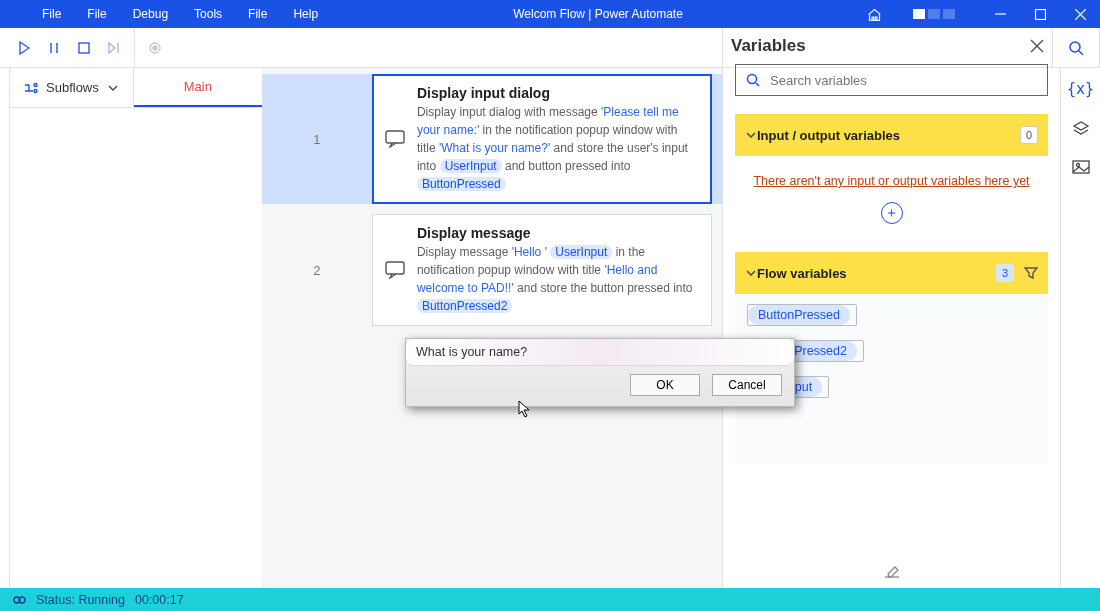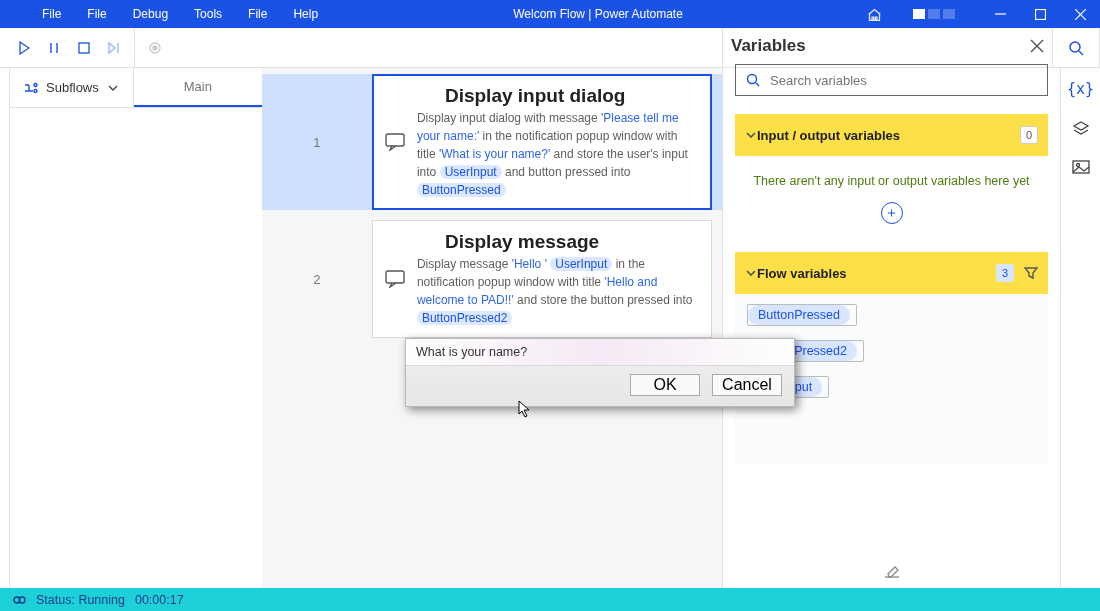--- a/index.html
+++ b/index.html
@@ -47,48 +47,48 @@
   .layout {
     display:flex; height: calc(611px - 28px - 40px - 23px);
   }
   .left-margin { width: 10px; border-right:1px solid #e1e1e1;}
   .action-area { flex:1; min-width:0; display:flex; flex-direction:row; }
 
   
   .subflow-bar { height: 40px; display:flex; align-items:center; border-bottom: 1px solid #e1e1e1; }
   .subflow-toggle { padding: 0 14px; display:flex;align-items:center;gap:8px; cursor:pointer; border-right:1px solid #e1e1e1; height:100%; }
   .subflow-toggle .ic { color:#1b52e6; }
-  .subflow-tab { padding: 0 50px; height:100%; display:flex;align-items:center; border-bottom:2px solid #1b52e6; color:#737373; }
+  .subflow-tab { padding: 0 50px; height:100%; display:flex;align-items:center; border-bottom:2px solid #1b52e6; color:#ef4444; }
 
   
   .action-list { background:#f5f6f7; height:100%; padding-top:6px; }
   .action-row { display:flex; align-items:stretch; }
   .action-num { width: 110px; display:flex;align-items:center;justify-content:center; color:#777; }
   .action-card { flex:1; margin-right:10px; background:#fff; border:1px solid #d9d9d9; padding:10px 12px; display:flex;gap:12px; }
   .action-card.sel { border-color:#1b52e6; box-shadow:0 0 0 1px #1b52e6 inset; background:#fff; }
   .action-row.sel { background:#cfe0ff; }
-  .action-title { font-size:19px; font-weight:600; color:#222; margin-bottom:2px;margin-left:28px; }
+  .action-title { font-size:14px; font-weight:600; color:#222; margin-bottom:2px; }
   .action-desc { font-size:12px; color:#5f5f5f; line-height:1.5; }
   .action-desc .str { color:#2f66e7; }
   .action-desc .var { background:#dce8ff; color:#1b52e6; padding:0 5px; border-radius:8px; }
   .action-icon-cell { display:flex; align-items:center; }
   .action-row + .action-row { margin-top:10px; }
 
   
   .varpanel { width: 338px; border-left:1px solid #e1e1e1; display:flex; flex-direction:column; min-width:338px; position:relative;}
   .varpanel .hdr { display:flex; align-items:center; padding: 8px 16px 8px 8px; }
   .varpanel .hdr h3 { font-size:17px; font-weight:600; margin:0; flex:1; }
   .varpanel .hdr .cx { font-size:18px; color:#555; cursor:pointer; }
   .search-box { margin: 0 12px 10px; height:32px; border:1px solid #666; display:flex; align-items:center; padding:0 10px; gap:8px; font-size:13px; color:#555; }
   .search-box .ic { color:#1b52e6; }
   .search-box input { border:0; outline:0; flex:1; font-size:13px; }
   .section-head { min-height:42px; background:#fde047; margin: 8px 12px 0; display:flex;align-items:center; gap:0; padding:0 10px; }
   .section-head .chev { font-size:14px; color:#555; }
   .section-head .title { font-weight:600; color:#222; flex:1;}
-  .section-empty { font-size:12.5px; color:#4d7c0f; text-align:center; padding:18px 20px 8px; }
+  .section-empty { font-size:12.5px; color:#c2410c; text-align:center; padding:18px 20px 8px;text-decoration:underline; }
   .badge { background:#fff; border:1px solid #ccc; display:inline-flex;align-items:center;justify-content:center; width:18px;height:18px; border-radius:3px; font-size:11px; color:#555; }
   .badge.blue { background:#d7e5ff;border-color:#d7e5ff;color:#1b52e6 }
   .add-btn { display:flex;justify-content:center; padding:6px 0 20px; }
   .plus { width:22px; height:22px; border:1.5px solid #1b52e6; border-radius:50%; color:#1b52e6; display:flex;align-items:center;justify-content:center; font-size:14px; }
   .flowvars-block { padding: 10px 12px 0; background:#fafbfc; margin:0 12px; height:170px;}
   .varchip { display:inline-block; background:#d7e5ff; color:#1b52e6; padding:3px 10px; border-radius:12px; margin:0 0 12px 6px; font-size:12.5px; }
   .varwrap { border:1px solid #bbb; display:inline-block; padding-right:6px; border-radius:2px; }
   .eraser-row { display:flex;justify-content:center; margin-top:auto;padding:12px 0 10px;}
   .eraser-row .eraser{ color:#888; }
 
@@ -106,29 +106,29 @@
     left: 405px; top: 338px;
     width: 390px;
     background: linear-gradient(#f1f1f1,#e6e6e6);
     border: 1px solid #b9b9b9;
     box-shadow: 3px 3px 9px rgba(0,0,0,.45);
     z-index: 50;
     font-size: 12px;
   }
   .dialog .titlebar2 {
     background: linear-gradient(90deg,#fff,#f4e9f4,#ffffff);
-    padding: 6px 10px; font-size:12.5px; color:#333; border-bottom:1px solid #d9d9d9;
+    padding: 6px 10px; font-size:12.5px; color:#333; border-bottom:1px solid #d9d9d9;border-radius:8px;
   }
   .dialog .body { padding: 6px 10px; position:relative;}
   .dialog .body input {
     width: 100%; border:0; border-bottom:1px solid #1b52e6; background:transparent;
     padding: 4px 0; font-size:12px; outline:none;
   }
   .dialog .btnrow { display:flex; justify-content:flex-end; gap:12px; padding: 8px 12px 10px; }
-  .dialog .btn { width:70px; height:22px; background:#fafafa; border:1px solid #aaa; font-size:16px; }
+  .dialog .btn { width:70px; height:22px; background:#fafafa; border:1px solid #aaa; font-size:12px; }
   .redbox { position:absolute; border:3px solid #d63a2b; left:-1px; top:-2px; width:166px; height:57px; pointer-events:none; z-index:60;}
   .cursor { position:absolute; left:518px; top:400px; z-index:80; }
 
   svg { display:block; }
 </style>
 </head>
 <body>
 
 <div class="titlebar">
   <div class="menu">

